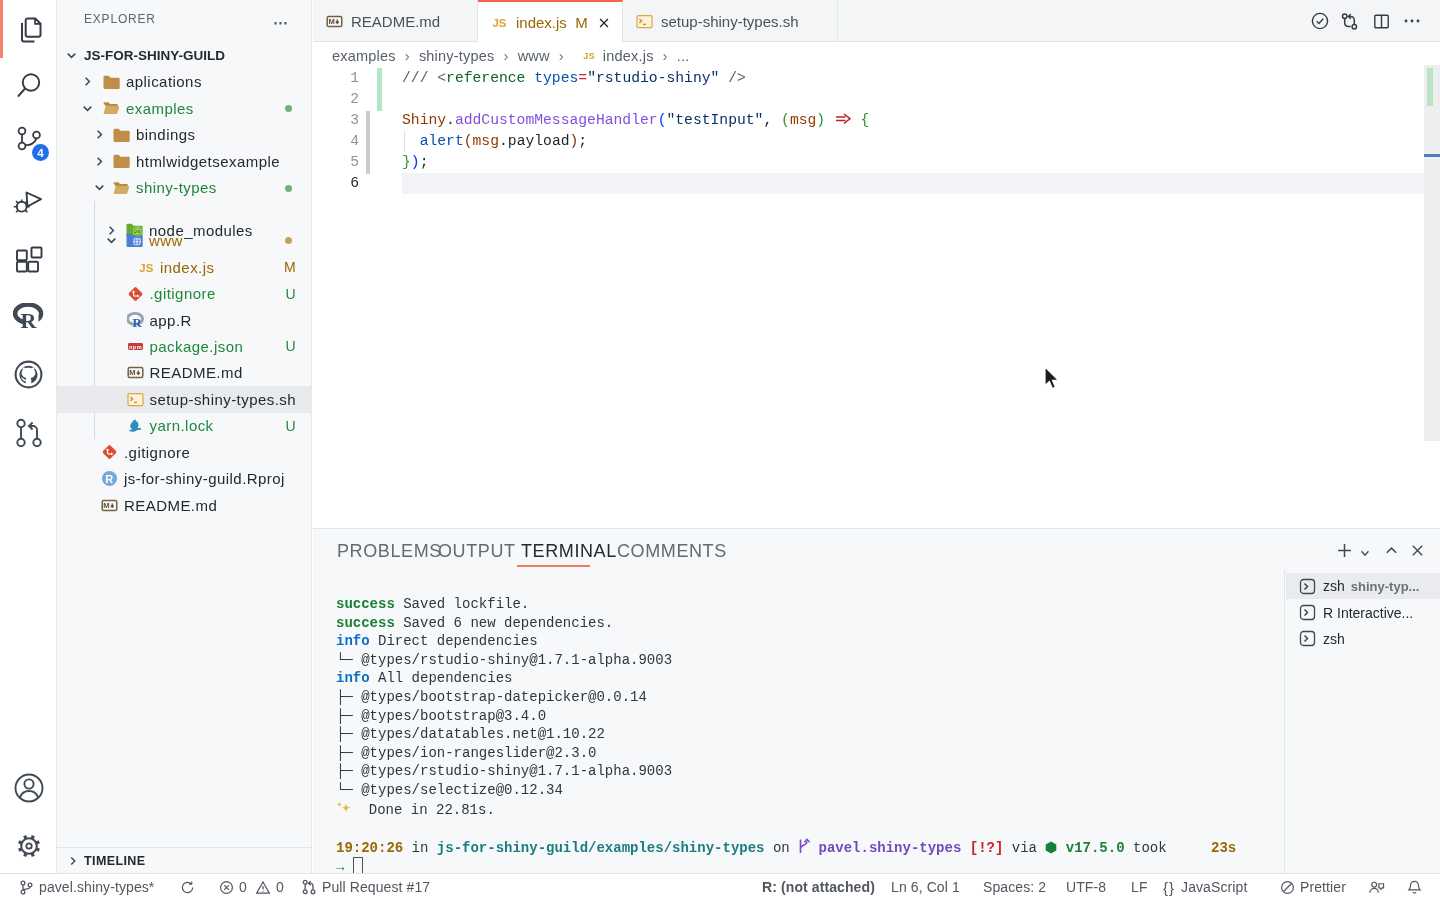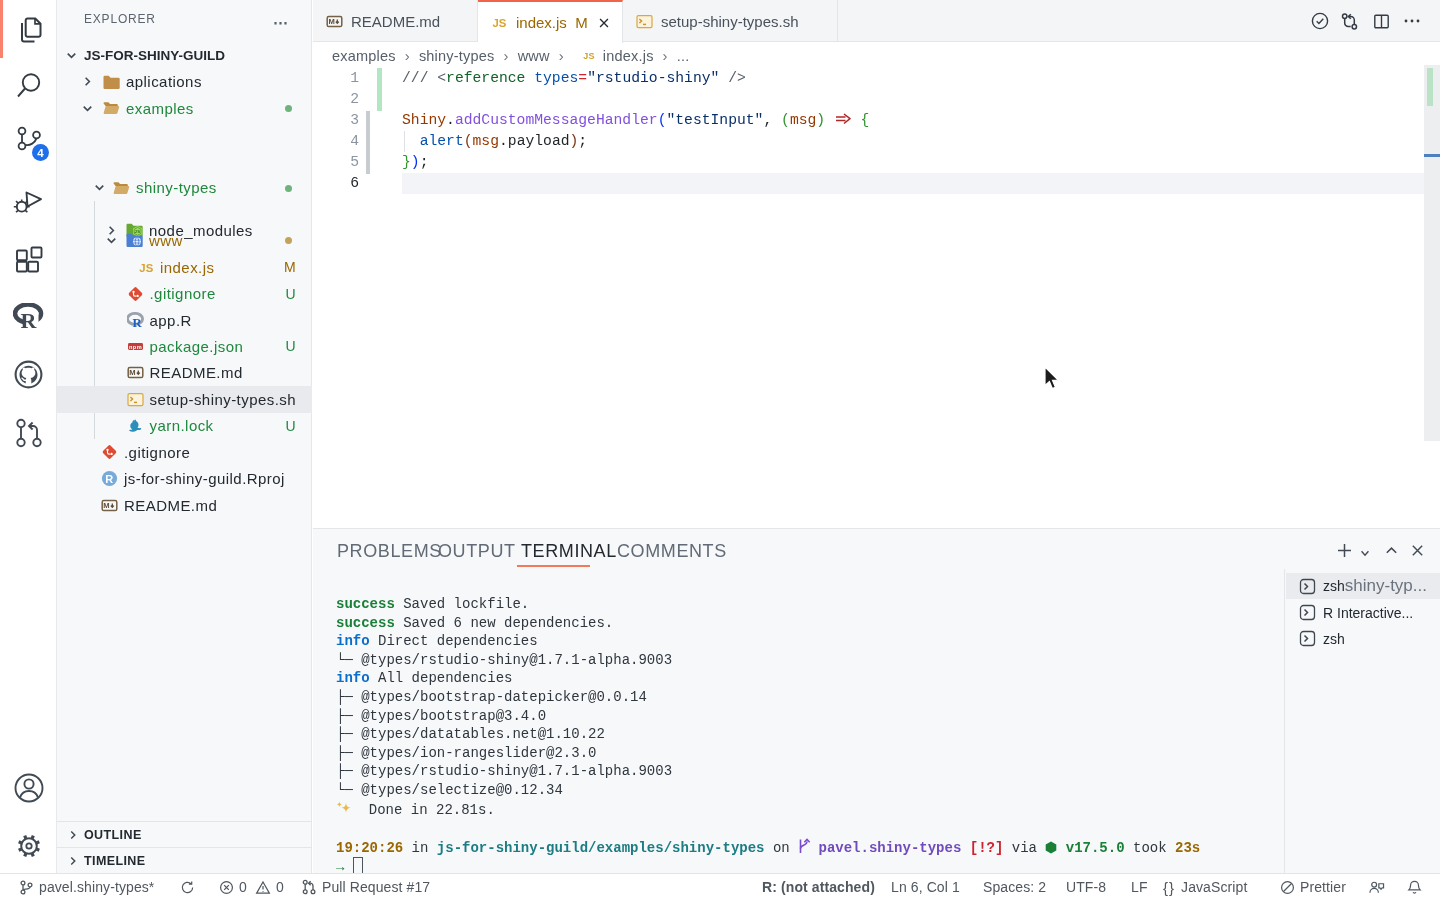--- a/index.html
+++ b/index.html
@@ -192,20 +192,46 @@
       </span>
     <span class="fi" style="margin-left:8px;">
         <svg width="18" height="14" viewBox="0 0 18 14">
           <path d="M0.5 2 a1.2 1.2 0 0 1 1.2-1.2 h4 l1.8 1.9 h7 a1.2 1.2 0 0 1 1.2 1.2 v1.1 h-13 z" fill="#b98a40"></path>
           <path d="M2.5 5 h13.4 a1.2 1.2 0 0 1 1.15 1.55 l-1.9 6 a1.2 1.2 0 0 1-1.15 0.85 h-12.3 a1 1 0 0 1-0.95-1.3 l1.75-6.2 a1.2 1.2 0 0 1 1-0.9 z" fill="#d3ab67"></path>
         </svg>
       </span>
     <span>examples</span>
     <span class="dot" style="background:#6fb27c;"></span>
   </div>
+  <div class="row" style="top:121.6px; padding-left:34px;">
+    <span class="tw">
+        <svg width="15" height="15" viewBox="0 0 16 16" fill="none" stroke="#424a53" stroke-width="1.7">
+          <path d="M6 4l4 4-4 4"></path>
+        </svg>
+      </span>
+    <span class="fi" style="margin-left:6px;">
+        <svg width="17" height="14" viewBox="0 0 17 14">
+          <path d="M0.5 2 a1.2 1.2 0 0 1 1.2-1.2 h4 l1.8 1.9 h8 a1.2 1.2 0 0 1 1.2 1.2 v8.8 a1.2 1.2 0 0 1-1.2 1.2 h-13.8 a1.2 1.2 0 0 1-1.2-1.2 z" fill="#c08e48"></path>
+        </svg>
+      </span>
+    <span>bindings</span>
+  </div>
+  <div class="row" style="top:148.1px; padding-left:34px;">
+    <span class="tw">
+        <svg width="15" height="15" viewBox="0 0 16 16" fill="none" stroke="#424a53" stroke-width="1.7">
+          <path d="M6 4l4 4-4 4"></path>
+        </svg>
+      </span>
+    <span class="fi" style="margin-left:6px;">
+        <svg width="17" height="14" viewBox="0 0 17 14">
+          <path d="M0.5 2 a1.2 1.2 0 0 1 1.2-1.2 h4 l1.8 1.9 h8 a1.2 1.2 0 0 1 1.2 1.2 v8.8 a1.2 1.2 0 0 1-1.2 1.2 h-13.8 a1.2 1.2 0 0 1-1.2-1.2 z" fill="#c08e48"></path>
+        </svg>
+      </span>
+    <span>htmlwidgetsexample</span>
+  </div>
   <div class="row" style="top:174.5px; padding-left:34px; color:#1f883d;">
     <span class="tw">
         <svg width="15" height="15" viewBox="0 0 16 16" fill="none" stroke="#424a53" stroke-width="1.7">
           <path d="M4 6l4 4 4-4"></path>
         </svg>
       </span>
     <span class="fi" style="margin-left:6px;">
         <svg width="18" height="14" viewBox="0 0 18 14">
           <path d="M0.5 2 a1.2 1.2 0 0 1 1.2-1.2 h4 l1.8 1.9 h7 a1.2 1.2 0 0 1 1.2 1.2 v1.1 h-13 z" fill="#b98a40"></path>
           <path d="M2.5 5 h13.4 a1.2 1.2 0 0 1 1.15 1.55 l-1.9 6 a1.2 1.2 0 0 1-1.15 0.85 h-12.3 a1 1 0 0 1-0.95-1.3 l1.75-6.2 a1.2 1.2 0 0 1 1-0.9 z" fill="#d3ab67"></path>
@@ -344,26 +370,20 @@
   </div>
   <div class="row" style="top:491.9px; padding-left:44px;">
     <span class="fi">
         <svg width="17" height="17" viewBox="0 0 17 17">
           <rect x="1.2" y="3.6" width="14.6" height="10" rx="1.6" fill="none" stroke="#756045" stroke-width="1.5"></rect>
           <text x="5.7" y="11.2" font-size="7.6" font-weight="bold" fill="#5d4c36" text-anchor="middle" font-family="Liberation Sans">M</text>
           <path d="M11.3 6.5 v3.4 M9.8 8.6 l1.5 1.6 1.5-1.6" stroke="#5d4c36" stroke-width="1.3" fill="none"></path>
         </svg>
       </span>
     <span>README.md</span>
-  </div>
-  <div class="sect" style="top:821px; padding-left:9px;">
-    <svg width="14" height="14" viewBox="0 0 16 16" fill="none" stroke="#424a53" stroke-width="1.7" style="margin-right:4px;">
-        <path d="M6 4l4 4-4 4"></path>
-      </svg>
-    OUTLINE
   </div>
   <div class="sect" style="top:847px; padding-left:9px;">
     <svg width="14" height="14" viewBox="0 0 16 16" fill="none" stroke="#424a53" stroke-width="1.7" style="margin-right:4px;">
         <path d="M6 4l4 4-4 4"></path>
       </svg>
     TIMELINE
   </div>
 </div>
 <div id="editor">
   <div id="tabbar">
@@ -493,32 +513,32 @@
           <path d="M10 3.2 c0.55 3 1.6 4 4.6 4.6 c-3 0.55-4.05 1.6-4.6 4.6 c-0.55-3-1.6-4.05-4.6-4.6 c3-0.55 4.05-1.6 4.6-4.6 z" fill="#e7bc4d"></path>
           <path d="M3.4 1.8 c0.3 1.7 0.9 2.3 2.6 2.6 c-1.7 0.3-2.3 0.9-2.6 2.6 c-0.3-1.7-0.9-2.3-2.6-2.6 c1.7-0.3 2.3-0.9 2.6-2.6 z" fill="#e7bc4d"></path>
         </svg></span>  Done in 22.81s.
 
 <span style="color:#9a6700; font-weight:bold;">19:20:26</span> in <span style="color:#1b7c83; font-weight:bold;">js-for-shiny-guild/examples/shiny-types</span> on <span class="gbranch"><svg width="12" height="16" viewBox="0 0 12 16" fill="none" stroke="#7a4bd0" stroke-width="1.6">
           <path d="M2.5 1.5 v13.5"></path>
           <path d="M2.5 10.5 c0-4 6.5-2.5 6.5-7"></path>
           <path d="M6.3 4.2 L9 1.4 l2.7 2.8" stroke-width="1.5"></path>
         </svg></span> <span style="color:#704bbc; font-weight:bold;">pavel.shiny-types</span> <span style="color:#cf222e; font-weight:bold;">[!?]</span> via <span class="nodehex"><svg width="12" height="13" viewBox="0 0 12 13">
           <path d="M6 0.5 L11.3 3.5 V9.5 L6 12.5 L0.7 9.5 V3.5 Z" fill="#1a7f37"></path>
-        </svg></span> <span style="color:#1a7f37; font-weight:bold;">v17.5.0</span> took <span style="color:#9a6700; font-weight:bold;">23s</span>
+        </svg></span> <span style="color:#1a7f37; font-weight:bold;">v17.5.0</span> took <span style="color:#9a6700; font-weight:bold;margin-left:36px;">23s</span>
 <span style="color:#1a7f37;">→</span> <span class="cursorbox"></span></div>
   <div id="termlist">
     <div class="trow" style="top:4px; background:#e9ebee;">
       <span class="ticon">
           <svg width="17" height="17" viewBox="0 0 17 17" fill="none" stroke="#40474f" stroke-width="1.3">
             <rect x="1.5" y="1.5" width="14" height="14" rx="3"></rect>
             <path d="M5.5 5.5 l3 3 -3 3" stroke-width="1.5"></path>
           </svg>
         </span>
       <span>zsh</span>
-        <span style="color:#6a737d; font-size:17px; ">shiny-typ...</span>
+        <span style="color:#6a737d; font-size:13px; margin-left:6px;font-weight:bold;">shiny-typ...</span>
     </div>
     <div class="trow" style="top:30.4px;">
       <span class="ticon">
           <svg width="17" height="17" viewBox="0 0 17 17" fill="none" stroke="#40474f" stroke-width="1.3">
             <rect x="1.5" y="1.5" width="14" height="14" rx="3"></rect>
             <path d="M5.5 5.5 l3 3 -3 3" stroke-width="1.5"></path>
           </svg>
         </span>
       <span>R Interactive...</span>
     </div>

